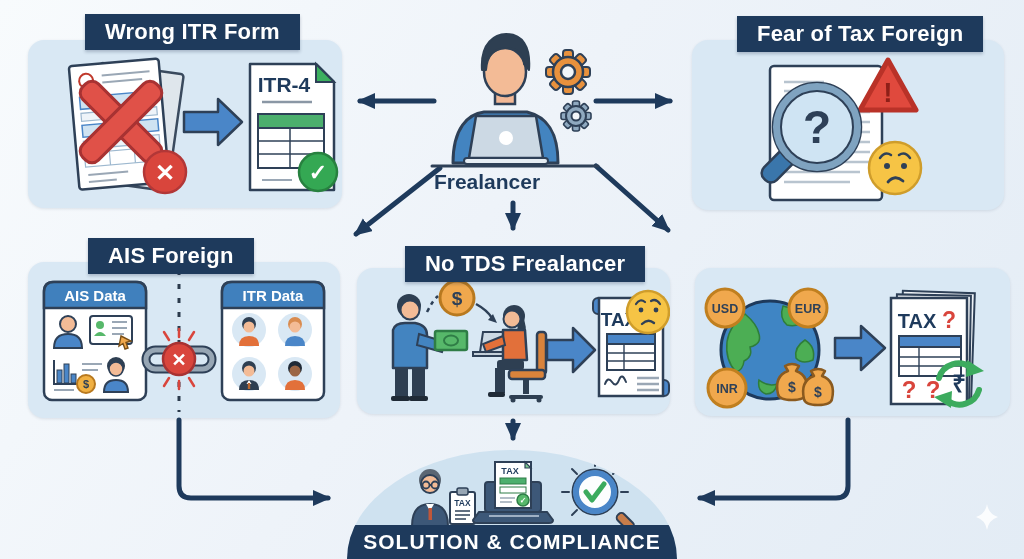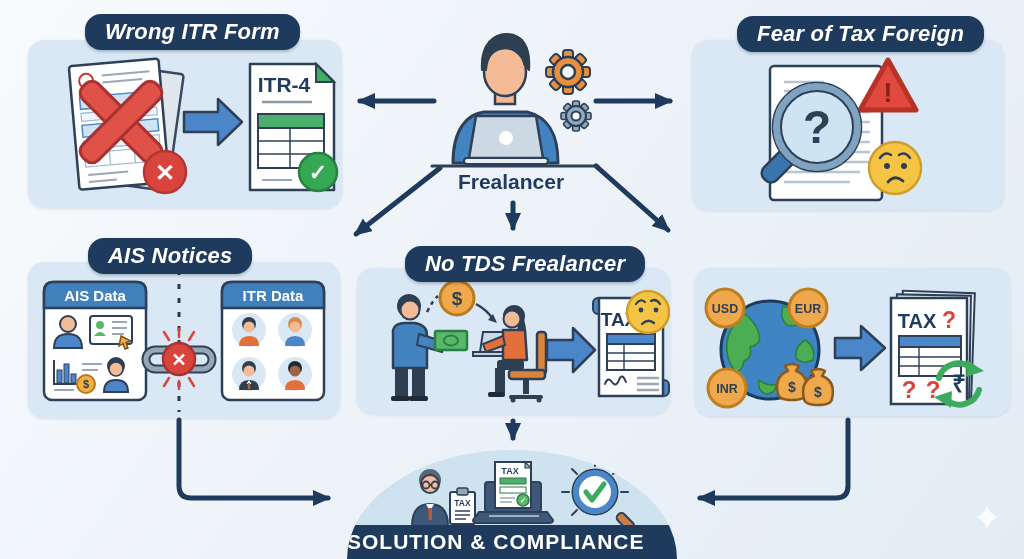--- a/index.html
+++ b/index.html
@@ -1,46 +1,46 @@
 <!DOCTYPE html>
 <html><head>
 <meta charset="utf-8">
 <style>
   * { margin:0; padding:0; box-sizing:border-box; }
   body { font-family:"Liberation Sans", sans-serif; }
   .canvas { position:relative; width:1024px; height:559px; overflow:hidden;
             background:linear-gradient(125deg,#f8fbfd 0%,#eef3f9 45%,#e3ecf5 100%); }
   .panel { position:absolute; background:#d9e8f4; border-radius:16px; box-shadow:0 1px 3px rgba(30,58,92,.12); }
   .pill { position:absolute; background:#1e3a5c; color:#fff; font-weight:bold; font-size:22px;
-          padding:5px 20px; border-radius:16px; white-space:nowrap; z-index:5;
-          box-shadow:0 2px 3px rgba(20,40,70,.25); letter-spacing:.2px;font-style:italic; }
+          padding:5px 20px; border-radius:0; white-space:nowrap; z-index:5;
+          box-shadow:0 2px 3px rgba(20,40,70,.25); letter-spacing:.2px; }
   .figlabel { position:absolute; color:#1e3a5c; font-weight:bold; font-size:21px; text-align:center; }
   .illus { position:absolute; }
   svg text { font-family:"Liberation Sans", sans-serif; }
   .dome { position:absolute; left:347px; top:450px; width:330px; height:109px;
           background:#cfe2f0; border-radius:165px 165px 0 0 / 109px 109px 0 0; overflow:hidden; }
   .dome-band { position:absolute; left:0; bottom:0; width:100%; height:34px; background:#1e3a5c;
-               color:#fff; font-weight:bold; font-size:21px; text-align:left; line-height:33px;
+               color:#fff; font-weight:bold; font-size:21px; text-align:center; line-height:33px;
                letter-spacing:1px;margin-top:7px; }
   .arrow-layer { position:absolute; left:0; top:0; pointer-events:none; }
 </style>
 </head>
 <body>
 
 <div class="canvas">
 
   <div class="panel" style="left:28px;top:40px;width:314px;height:168px"></div>
   <div class="panel" style="left:692px;top:40px;width:312px;height:170px"></div>
   <div class="panel" style="left:28px;top:262px;width:312px;height:156px"></div>
   <div class="panel" style="left:357px;top:268px;width:313px;height:146px"></div>
   <div class="panel" style="left:695px;top:268px;width:315px;height:148px"></div>
 
   <div class="pill" style="left:85px;top:14px">Wrong ITR Form</div>
   <div class="pill" style="left:737px;top:16px">Fear of Tax Foreign</div>
-  <div class="pill" style="left:88px;top:238px">AIS Notices</div>
+  <div class="pill" style="left:88px;top:238px">AIS Foreign</div>
   <div class="pill" style="left:405px;top:246px">No TDS Frealancer</div>
 
   <svg class="arrow-layer" width="1024" height="559" viewBox="0 0 1024 559">
     <defs>
       <marker id="ah" markerUnits="userSpaceOnUse" markerWidth="20" markerHeight="18" refX="15" refY="8" orient="auto">
         <path d="M0,0 L18,8 L0,16 Z" fill="#1e3a5c"></path>
       </marker>
     </defs>
     <g stroke="#1e3a5c" stroke-width="5" fill="none" stroke-linecap="round">
       <path d="M434,101 L360,101" marker-end="url(#ah)"></path>
@@ -82,21 +82,21 @@
       <rect x="67" y="62" width="20" height="16" fill="#f2b896" stroke="#2e4057" stroke-width="2.5"></rect>
       <ellipse cx="77" cy="46" rx="21" ry="24" fill="#f3bb96" stroke="#2e4057" stroke-width="2.5"></ellipse>
       <path d="M54,44 C52,16 68,8 78,8 C94,8 103,20 101,44 L96,38 C95,26 88,22 78,22 C66,22 59,30 58,44 Z" fill="#2e3f52" stroke="#2e3f52" stroke-width="2" stroke-linejoin="round"></path>
       <path d="M25,137 C25,102 40,88 56,86 L99,86 C116,90 130,102 130,137 Z" fill="#4384c0" stroke="#2e4057" stroke-width="3" stroke-linejoin="round"></path>
       <polygon points="48,90 108,90 115,132 41,132" fill="#ccd9e4" stroke="#2e4057" stroke-width="2.5"></polygon>
       <circle cx="78" cy="112" r="7" fill="#ffffff"></circle>
       <rect x="36" y="132" width="84" height="6" rx="3" fill="#e6edf3" stroke="#2e4057" stroke-width="2"></rect>
       <line x1="4" y1="140" x2="170" y2="140" stroke="#2e4057" stroke-width="3" stroke-linecap="round"></line>
     </g>
   </svg>
-  <div class="figlabel" style="left:436px;top:170px;width:150px">Frealancer</div>
+  <div class="figlabel" style="left:412px;top:170px;width:150px">Frealancer</div>
 
   <svg class="illus" style="left:28px;top:40px" width="314" height="168" viewBox="0 0 314 168">
     <g>
       <rect x="64" y="28" width="84" height="118" rx="3" fill="#dfe6ec" stroke="#3a4a5e" stroke-width="2.5" transform="rotate(8 106 87)"></rect>
       <g transform="rotate(-5 92 84)">
         <rect x="46" y="22" width="90" height="124" rx="3" fill="#ffffff" stroke="#2e4057" stroke-width="2.5"></rect>
         <circle cx="62" cy="38" r="7" fill="none" stroke="#c0392b" stroke-width="2"></circle>
         <line x1="55" y1="49" x2="70" y2="49" stroke="#c0392b" stroke-width="2"></line>
         <line x1="78" y1="34" x2="126" y2="34" stroke="#9aa7b5" stroke-width="2"></line>
         <line x1="78" y1="41" x2="118" y2="41" stroke="#9aa7b5" stroke-width="2"></line>

